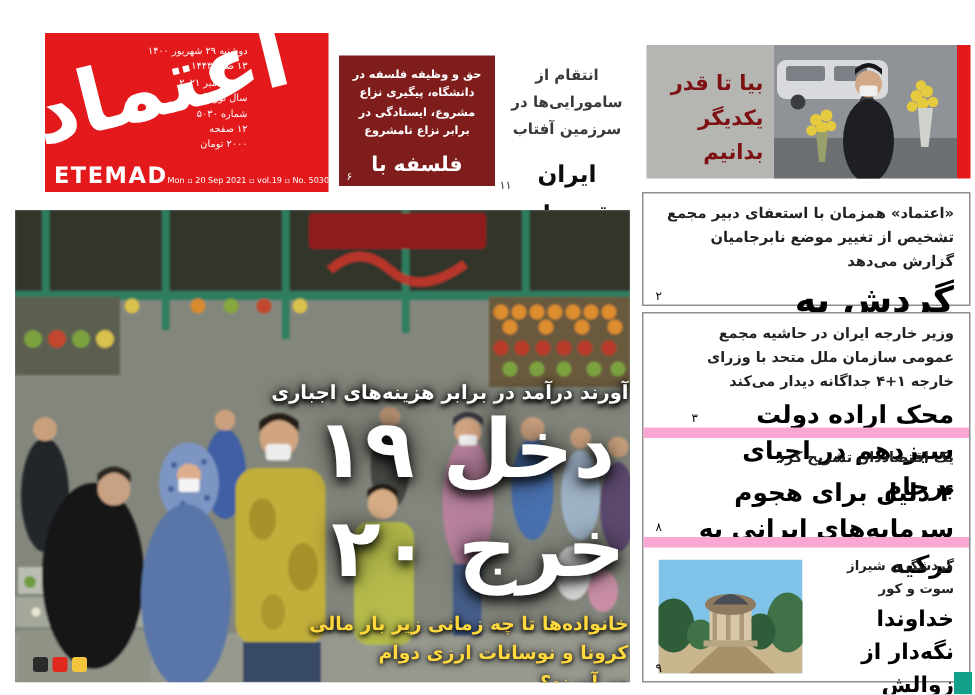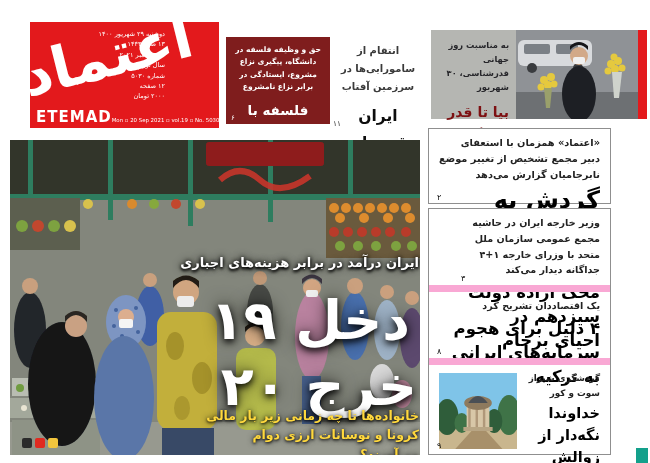--- a/index.html
+++ b/index.html
@@ -32,21 +32,21 @@
 
   .gratitude { position:absolute; left:431px; top:30px; width:207px; height:89px; background:#b5b6b2; }
   .gratitude .text { position:absolute; right:122px; left:0; top:0; bottom:0; padding:8px 7px 0; direction:rtl; text-align:right; }
   .gratitude .kicker { font-size:8.3px; font-weight:bold; color:#26262a; line-height:1.7; }
   .gratitude .headline { font-size:14px; font-weight:900; color:#7d1012; line-height:1.65; margin-top:7px; }
   .gratitude .photo { position:absolute; right:0; top:0; width:122px; height:89px; }
   .gratitude-pagenum { position:absolute; left:428px; top:129px; font-size:8px; color:#222; }
   .red-bar { position:absolute; left:638px; top:30px; width:9px; height:89px; background:#e3191c; }
 
   
-  .rc-box { position:absolute; left:428px; width:183px; background:#fff; border:1px solid #8f8f8f; direction:rtl;text-align:right; }
+  .rc-box { position:absolute; left:428px; width:219px; background:#fff; border:1px solid #8f8f8f; direction:rtl;text-align:right; }
   .rc1 { top:128px; height:76px; padding:6px 10px 2px; }
   .rc1 .kicker { font-size:9.8px; font-weight:bold; color:#222; line-height:1.65; }
   .rc1 .headline { font-size:24px; font-weight:900; color:#000; line-height:1.2; margin-top:3px; letter-spacing:-.5px; }
   .rc1 .pagenum { position:absolute; left:8px; bottom:1px; font-size:8px; }
 
   .rc2 { top:208px; height:247px; }
   .rc-sec { position:relative; padding:6px 10px 2px; }
   .rc-sec + .rc-sec { border-top:7px solid #f9a8d4; }
   .rc-sec .kicker { font-size:9.6px; font-weight:bold; color:#222; line-height:1.65; }
   .rc-sec .headline { font-size:16.5px; font-weight:900; color:#000; line-height:1.45; margin-top:3px; letter-spacing:-.3px; }
@@ -60,21 +60,21 @@
   .sec-shiraz .headline { font-size:14.5px; line-height:1.5; }
   .sec-shiraz .photo { width:96px; height:76px; margin-top:2px; }
   .corner-accent { position:absolute; left:636px; top:448px; width:12px; height:15px; background:#13a08b; }
 
   
   .main-photo { position:absolute; left:10px; top:140px; width:410px; height:315px; overflow:hidden; }
   .main-photo svg.scene { position:absolute; inset:0; width:100%; height:100%; }
   .ph-kicker { position:absolute; right:1px; top:115px; direction:rtl; white-space:nowrap; color:#fff;
                font-size:13px; font-weight:900; text-shadow:0 0 4px #000, 0 2px 3px #000, 0 0 9px rgba(0,0,0,.9); }
   .ph-big { position:absolute; direction:rtl; color:#fff; font-weight:900; font-size:54px; line-height:1;
-            letter-spacing:-2px; text-shadow:0 3px 7px rgba(0,0,0,.95), 0 0 18px rgba(0,0,0,.75);margin-top:21px; }
+            letter-spacing:-2px; text-shadow:0 3px 7px rgba(0,0,0,.95), 0 0 18px rgba(0,0,0,.75); }
   .ph-h1 { right:10px; top:133px; }
   .ph-h2 { right:3px; top:199px; }
   .ph-caption { position:absolute; right:1px; top:266px; width:218px; direction:rtl; text-align:right;
                 color:#ffd83d; font-size:12.5px; font-weight:900; line-height:1.55;
                 text-shadow:0 1px 3px #000, 0 0 6px rgba(0,0,0,.85); }
   .socials { position:absolute; left:12px; top:298px; display:flex; gap:3px; }
   .socials span { width:10px; height:10px; border-radius:2px; display:block; }
   .so-dark { background:#2b2b2b; }
   .so-red { background:#e02a20; }
   .so-yellow { background:#f2c53d; }
@@ -108,21 +108,20 @@
   </div>
 
   <div class="volleyball">
     <div class="kicker">انتقام از سامورایی‌ها در سرزمین آفتاب</div>
     <div class="headline">ایران قهرمان والیبال آسیا شد</div>
     <div class="pagenum">۱۱</div>
   </div>
 
   <div class="gratitude">
     <div class="text">
-      <div class="kicker">به مناسبت روز جهانی قدرشناسی، ۳۰ شهریور</div>
       <div class="headline">بیا تا قدر یکدیگر بدانیم</div>
     </div>
     <svg class="photo" viewBox="0 0 122 89" preserveAspectRatio="none">
       <rect width="122" height="89" fill="#8f9296"></rect>
       <rect y="62" width="122" height="27" fill="#6d7073"></rect>
       <rect x="2" y="10" width="74" height="26" rx="6" fill="#d8dadd"></rect>
       <rect x="8" y="14" width="26" height="10" rx="2" fill="#7b8086"></rect>
       <rect x="40" y="14" width="22" height="10" rx="2" fill="#7b8086"></rect>
       <circle cx="16" cy="38" r="5" fill="#3a3c3f"></circle>
         <circle cx="62" cy="38" r="5" fill="#3a3c3f"></circle>
@@ -321,21 +320,21 @@
         <ellipse cx="172" cy="268" rx="8" ry="12" fill="#ab982f"></ellipse>
         <circle cx="176" cy="152" r="13" fill="#d0a580"></circle>
         <path d="M163,148 q13,-16 26,0 l0,-7 q-13,-11 -26,0 z" fill="#241d12"></path>
         <rect x="167" y="156" width="17" height="11" rx="3" fill="#ececec"></rect>
         <rect x="152" y="288" width="52" height="27" fill="#394a66"></rect>
         <rect x="226" y="208" width="40" height="82" rx="10" fill="#b4ba4c"></rect>
         <circle cx="245" cy="196" r="10" fill="#d9af87"></circle>
         <path d="M235,192 q10,-12 20,0 l0,-5 q-10,-9 -20,0 z" fill="#241d12"></path>
       </g>
     </svg>
-    <div class="ph-kicker">ایران درآمد در برابر هزینه‌های اجباری</div>
+    <div class="ph-kicker">آورند درآمد در برابر هزینه‌های اجباری</div>
     <div class="ph-big ph-h1">دخل ۱۹</div>
     <div class="ph-big ph-h2">خرج ۲۰</div>
     <div class="ph-caption">خانواده‌ها تا چه زمانی زیر بار مالی کرونا و نوسانات ارزی دوام می‌آورند؟</div>
     <div class="socials">
       <span class="so-dark"></span>
       <span class="so-red"></span>
       <span class="so-yellow"></span>
     </div>
   </div>
 

